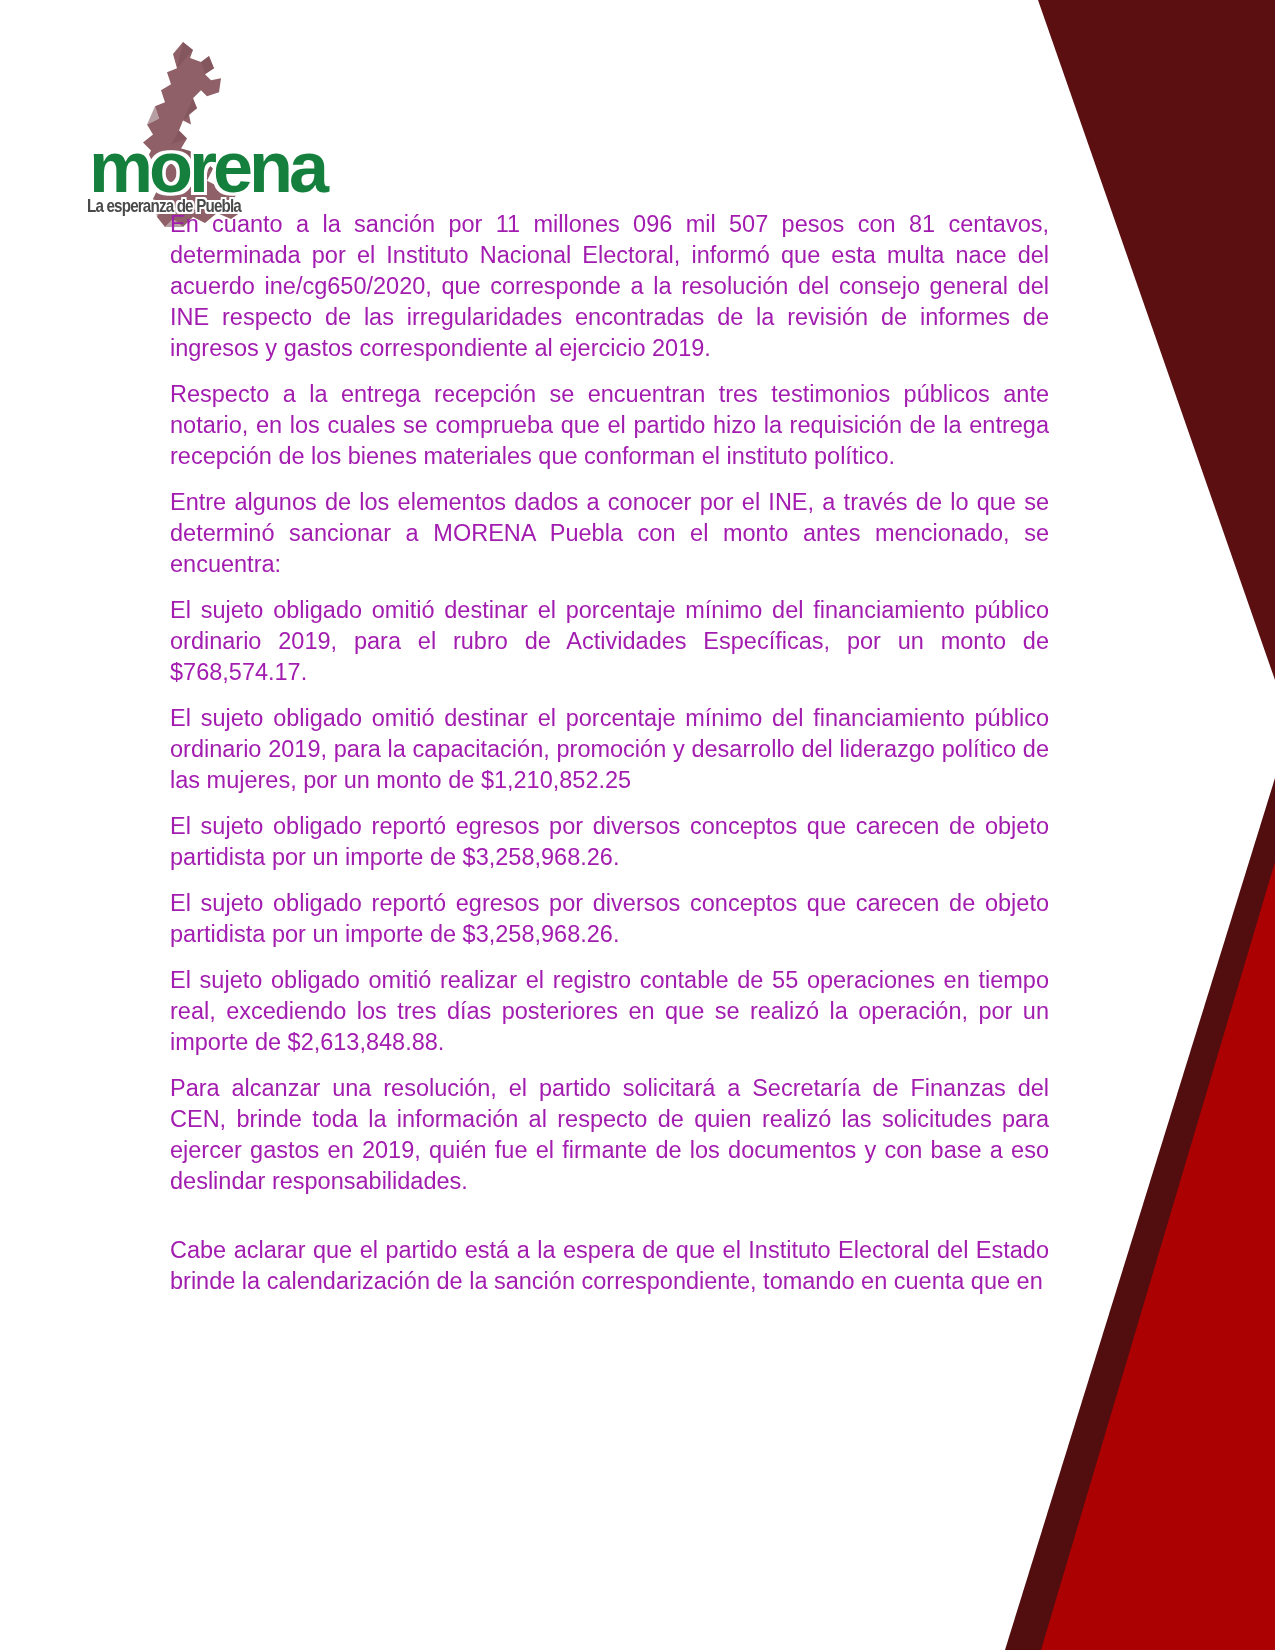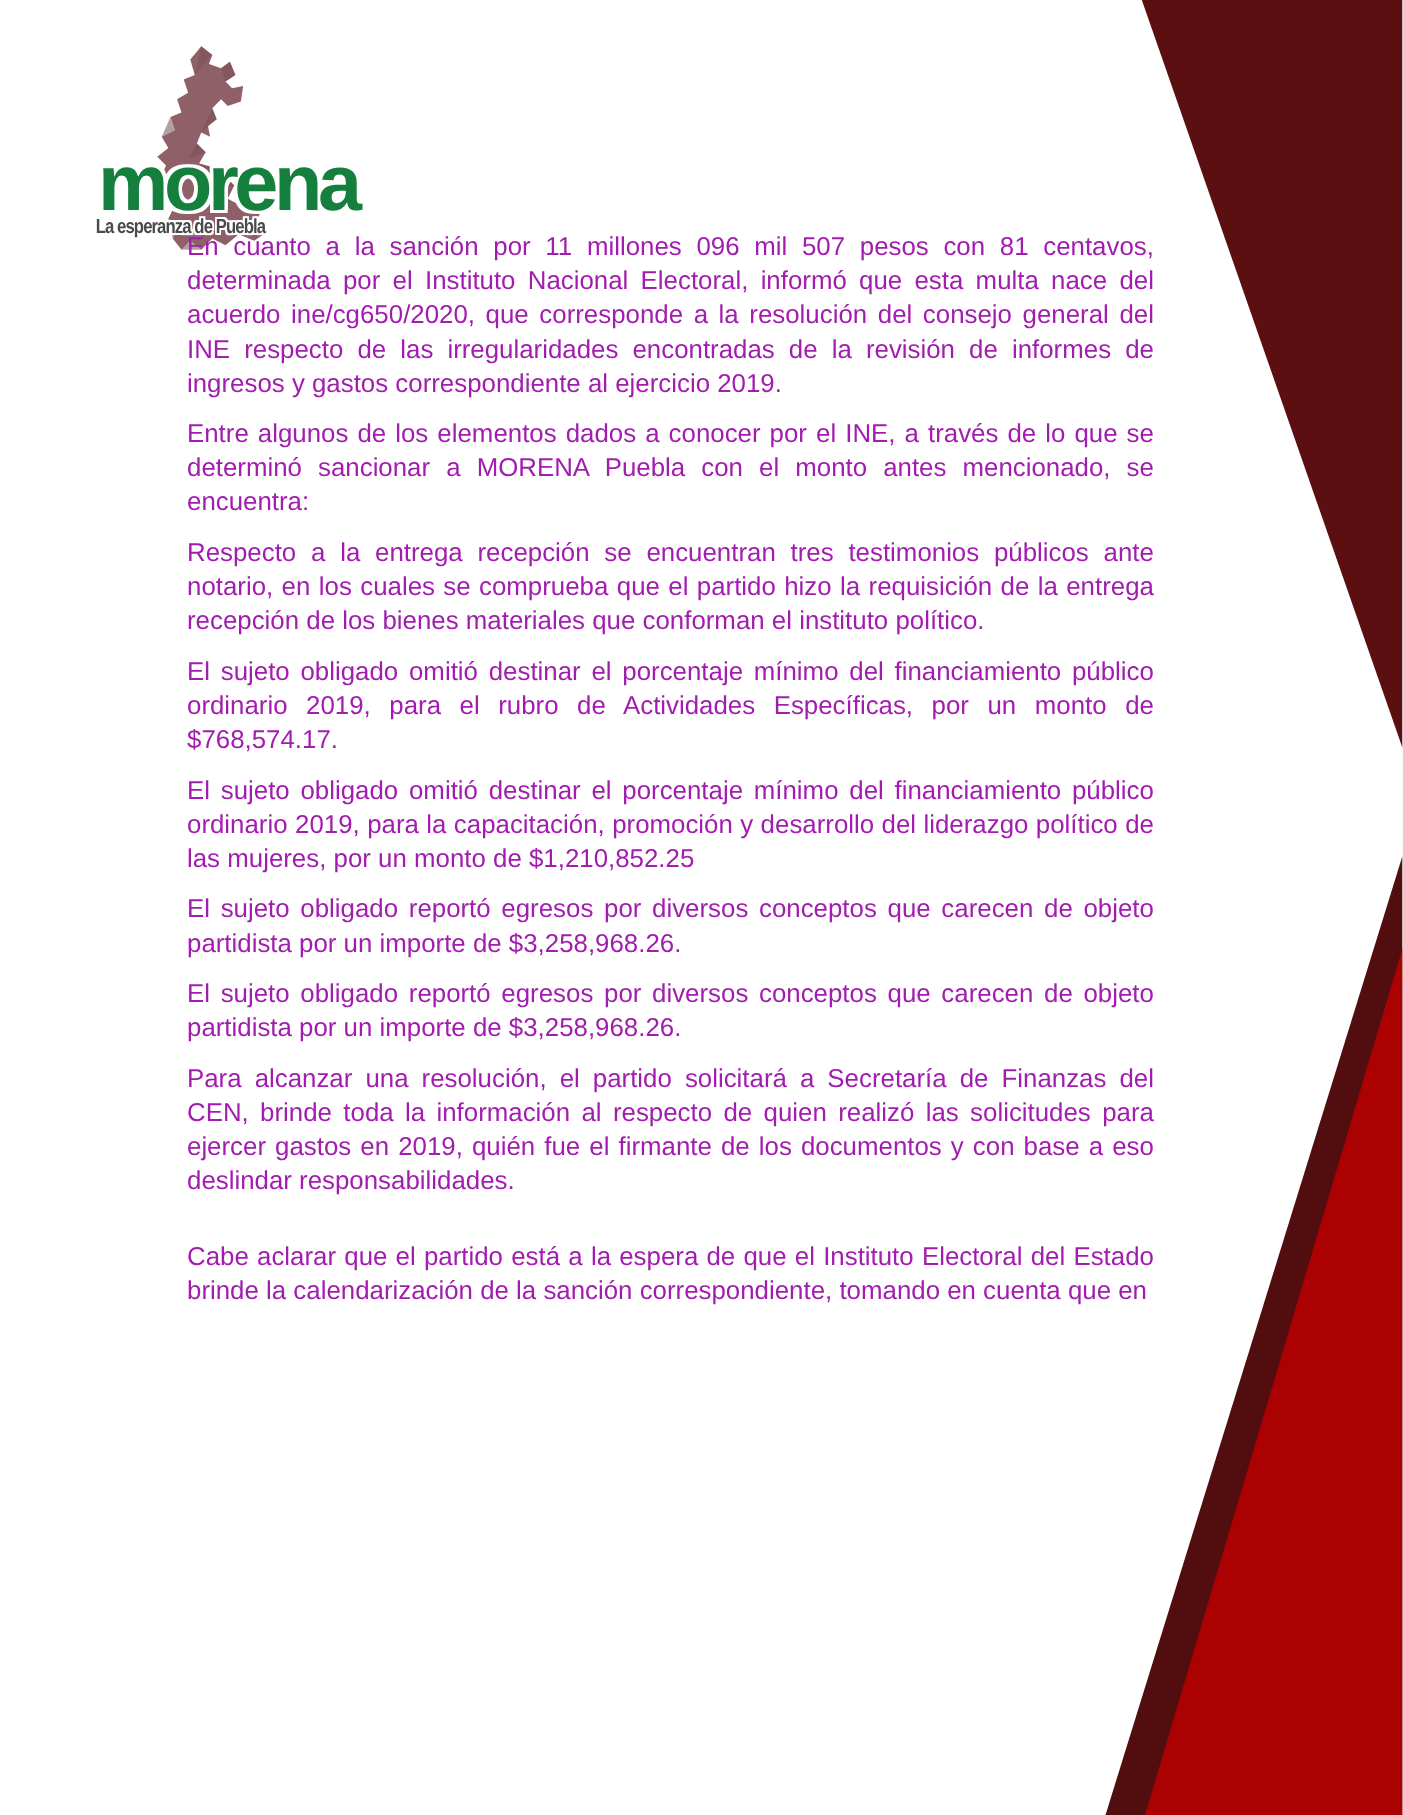--- a/index.html
+++ b/index.html
@@ -122,23 +122,24 @@
         <path d="M48,186 L38,178 L30,186 Z"></path>
         <path d="M22,176 L28,164 L18,158 Z"></path>
       </g>
     </svg>
     <div class="wordmark">morena</div>
     <div class="tagline">La esperanza de Puebla</div>
   </div>
 
   <div class="content">
     <p>En cuanto a la sanción por 11 millones 096 mil 507 pesos con 81 centavos, determinada por el Instituto Nacional Electoral, informó que esta multa nace del acuerdo ine/cg650/2020, que corresponde a la resolución del consejo general del INE respecto de las irregularidades encontradas de la revisión de informes de ingresos y gastos correspondiente al ejercicio 2019.</p>
+    <p>Respecto a la entrega recepción se encuentran tres testimonios públicos ante notario, en los cuales se comprueba que el partido hizo la requisición de la entrega recepción de los bienes materiales que conforman el instituto político.</p>
     <p>Entre algunos de los elementos dados a conocer por el INE, a través de lo que se determinó sancionar a MORENA Puebla con el monto antes mencionado, se encuentra:</p>
-    <p>Respecto a la entrega recepción se encuentran tres testimonios públicos ante notario, en los cuales se comprueba que el partido hizo la requisición de la entrega recepción de los bienes materiales que conforman el instituto político.</p>
     <p>El sujeto obligado omitió destinar el porcentaje mínimo del financiamiento público ordinario 2019, para el rubro de Actividades Específicas, por un monto de $768,574.17.</p>
     <p>El sujeto obligado omitió destinar el porcentaje mínimo del financiamiento público ordinario 2019, para la capacitación, promoción y desarrollo del liderazgo político de las mujeres, por un monto de $1,210,852.25</p>
     <p>El sujeto obligado reportó egresos por diversos conceptos que carecen de objeto partidista por un importe de $3,258,968.26.</p>
     <p>El sujeto obligado reportó egresos por diversos conceptos que carecen de objeto partidista por un importe de $3,258,968.26.</p>
+    <p>El sujeto obligado omitió realizar el registro contable de 55 operaciones en tiempo real, excediendo los tres días posteriores en que se realizó la operación, por un importe de $2,613,848.88.</p>
     <p>Para alcanzar una resolución, el partido solicitará a Secretaría de Finanzas del CEN, brinde toda la información al respecto de quien realizó las solicitudes para ejercer gastos en 2019, quién fue el firmante de los documentos y con base a eso deslindar responsabilidades.</p>
     <p class="extra-gap">Cabe aclarar que el partido está a la espera de que el Instituto Electoral del Estado brinde la calendarización de la sanción correspondiente, tomando en cuenta que en</p>
   </div>
 
 </div>
 
 </body></html>

